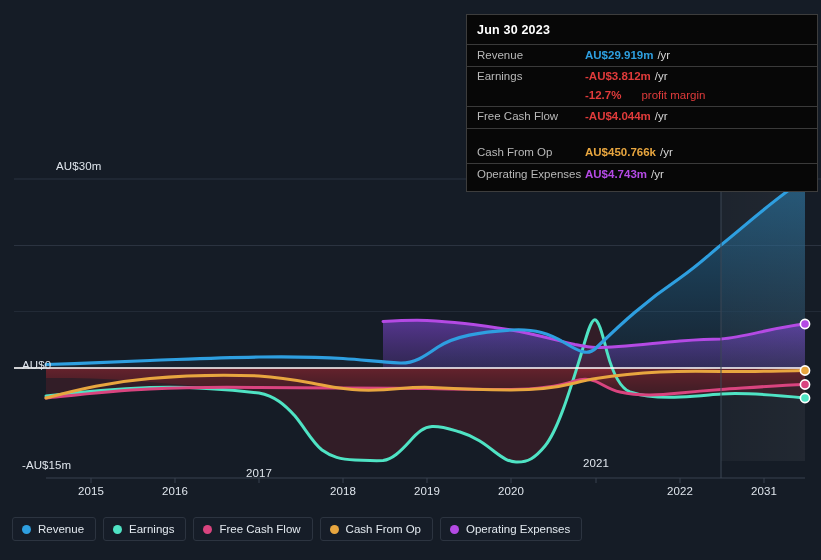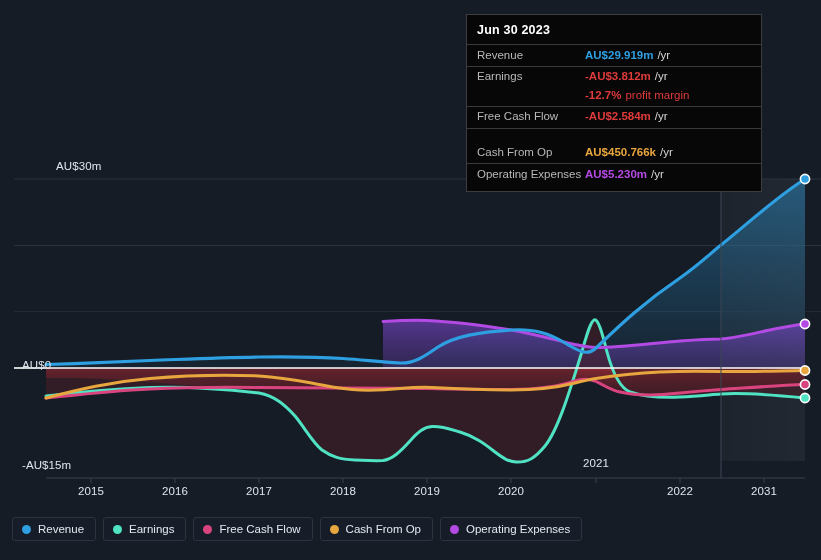--- a/index.html
+++ b/index.html
@@ -18,40 +18,40 @@
     position:absolute;font-size:11.5px;color:#dfe5ec;white-space:nowrap;
     letter-spacing:.1px;
   }
   .xlab{
     position:absolute;font-size:11.5px;color:#dfe5ec;
     transform:translateX(-50%);white-space:nowrap;letter-spacing:.1px;
   }
 
   
   .tooltip{
-    position:absolute;left:466px;top:14px;width:296px;
+    position:absolute;left:466px;top:14px;width:352px;
     background:#070707;border:1px solid #3d3d3d;
     box-sizing:border-box;padding:8px 0 6px 0;
     font-size:11.5px;
   }
   .tt-title{
     color:#ffffff;font-size:12.5px;font-weight:bold;
     padding:0 10px 7px 10px;letter-spacing:.2px;
   }
   .tt-row{
     display:flex;align-items:baseline;
     border-top:1px solid #3a3a3a;
     padding:3.5px 10px 3.5px 10px;
     line-height:1.2;
   }
   .tt-row.noline{border-top:none;padding-top:1px;}
   .tt-key{color:#b9b9b9;width:108px;flex:0 0 108px;}
   .tt-val{font-weight:bold;}
   .tt-unit{color:#d8d8d8;font-weight:normal;margin-left:4px;}
-  .tt-sub{color:#e03b3b;font-weight:normal;margin-left:4px;}
+  .tt-sub{color:#e03b3b;font-weight:normal;margin-left:20px;}
 
   
   .legend{
     position:absolute;left:12px;top:517px;display:flex;gap:7px;
   }
   .lg-item{
     display:flex;align-items:center;gap:7px;
     border:1px solid #2c3440;border-radius:3px;
     background:#161d28;
     padding:5px 11px 5px 9px;
@@ -241,21 +241,21 @@
       <circle cx="805" cy="398" r="4.6" fill="#4fe3c4" stroke="#ffffff" stroke-width="1.6"></circle>
     </g>
   </svg>
 
   <div class="ylab" style="left:22px;top:160px;margin-left:34px;">AU$30m</div>
   <div class="ylab" style="left:22px;top:359px;">AU$0</div>
   <div class="ylab" style="left:22px;top:459px;">-AU$15m</div>
 
   <div class="xlab" style="left:91px;top:485px;">2015</div>
   <div class="xlab" style="left:175px;top:485px;">2016</div>
-  <div class="xlab" style="left:259px;top:485px;">2017</div>
+  <div class="xlab" style="left:259px;top:467px;">2017</div>
   <div class="xlab" style="left:343px;top:485px;">2018</div>
   <div class="xlab" style="left:427px;top:485px;">2019</div>
   <div class="xlab" style="left:511px;top:485px;">2020</div>
   <div class="xlab" style="left:596px;top:457px;">2021</div>
   <div class="xlab" style="left:680px;top:485px;">2022</div>
   <div class="xlab" style="left:764px;top:485px;">2031</div>
 
   <div class="tooltip">
     <div class="tt-title">Jun 30 2023</div>
 
@@ -272,33 +272,33 @@
     </div>
 
     <div class="tt-row noline">
       <span class="tt-key"></span>
       <span class="tt-val" style="color:#e03b3b;">-12.7%</span>
       <span class="tt-sub">profit margin</span>
     </div>
 
     <div class="tt-row">
       <span class="tt-key">Free Cash Flow</span>
-      <span class="tt-val" style="color:#e03b3b;">-AU$2.584m</span>
+      <span class="tt-val" style="color:#e03b3b;">-AU$4.044m</span>
       <span class="tt-unit">/yr</span>
     </div>
 
     <div class="tt-row">
       <span class="tt-key">Cash From Op</span>
       <span class="tt-val" style="color:#e8a63f;margin-top:14px;">AU$450.766k</span>
       <span class="tt-unit">/yr</span>
     </div>
 
     <div class="tt-row">
       <span class="tt-key">Operating Expenses</span>
-      <span class="tt-val" style="color:#b44ae4;">AU$5.230m</span>
+      <span class="tt-val" style="color:#b44ae4;">AU$4.743m</span>
       <span class="tt-unit">/yr</span>
     </div>
   </div>
 
   <div class="legend">
     <div class="lg-item">
       <span class="lg-dot" style="background:#2e9fe0;"></span>
       <span>Revenue</span>
     </div>
     <div class="lg-item">

